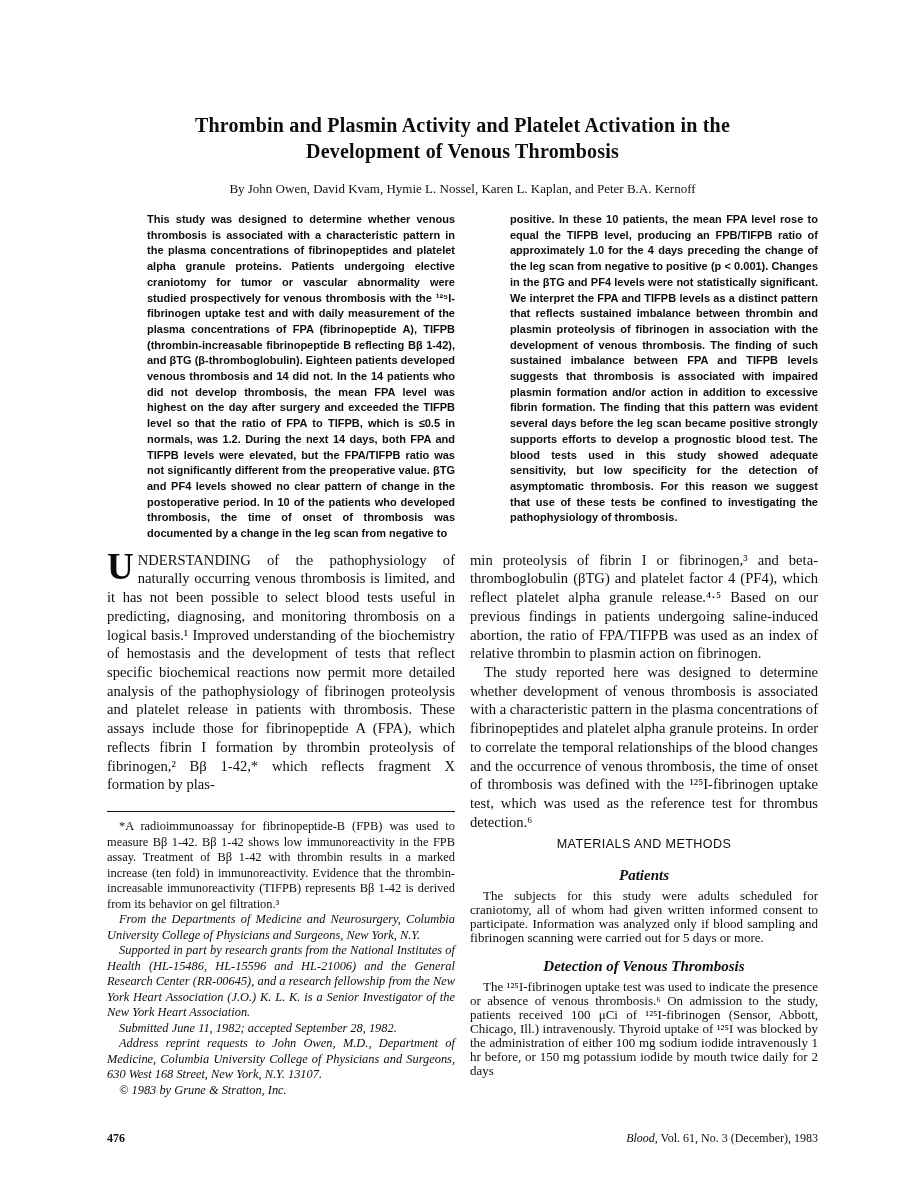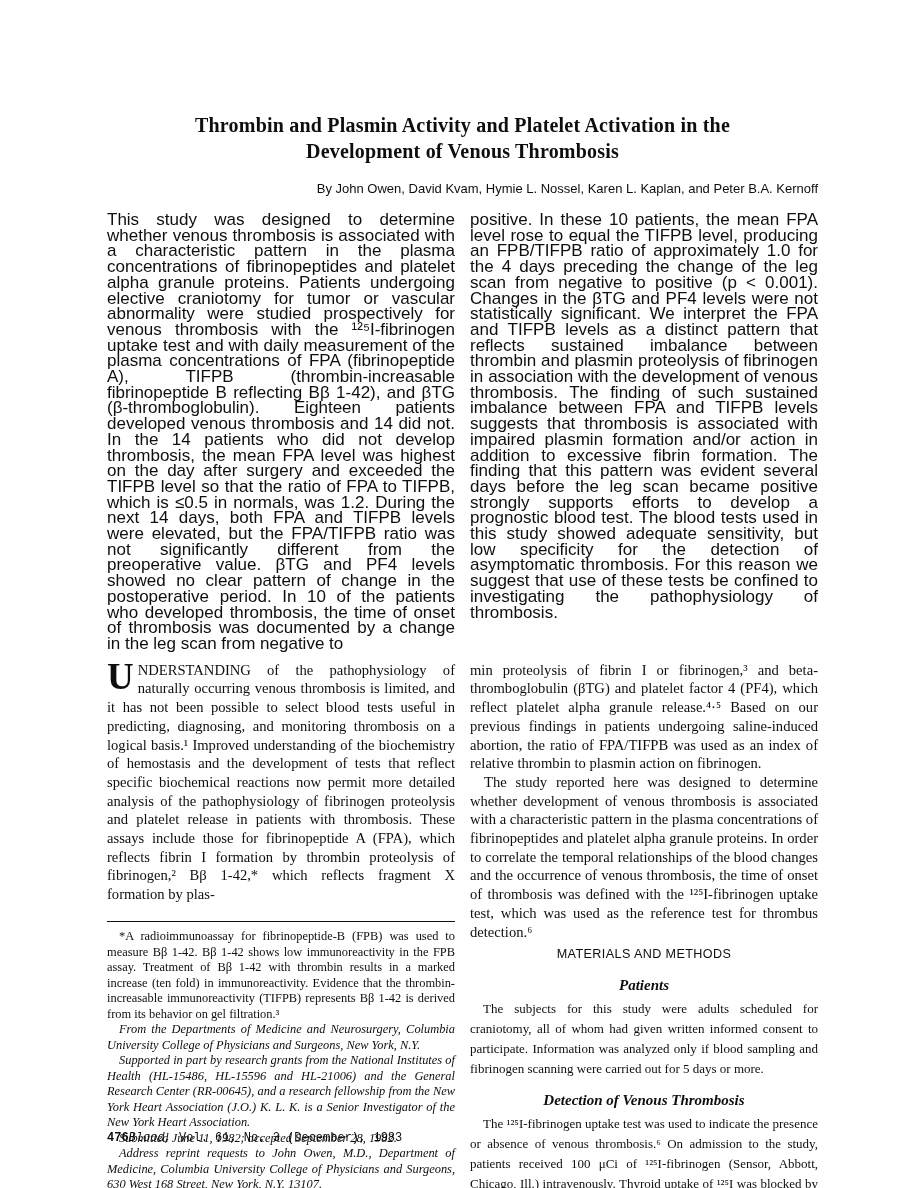--- a/index.html
+++ b/index.html
@@ -21,37 +21,38 @@
     margin: 0 auto;
     text-align: center;
     font-family: "Liberation Serif", "DejaVu Serif", serif;
     font-weight: bold;
     font-size: 20px;
     line-height: 26px;
     letter-spacing: 0.2px;
   }
   .byline {
     margin-top: 17px;
-    text-align: right;
-    font-family: Liberation Sans, sans-serif;
+    text-align: center;
+    font-family: Liberation Serif, serif;
     font-size: 13px;
     line-height: 15px;
   }
   .abstract {
     margin-top: 16px;
     display: flex;
     gap: 15px;
   }
   .abstract .col {
     width: 348px;
     font-family: "Liberation Sans", "DejaVu Sans", sans-serif;
-    font-weight: normal;
-    font-size: 17px;
+    font-weight: bold;
+    font-size: 11px;
     line-height: 15.7px;
     text-align: justify;
+    margin-left: 40px;
   }
   .bodycols {
     margin-top: 9px;
     display: flex;
     gap: 15px;
   }
   .bodycols .col {
     width: 348px;
     font-size: 14.6px;
     line-height: 18.7px;
@@ -92,29 +93,30 @@
     font-style: italic;
     font-weight: bold;
     font-size: 15px;
     line-height: 18px;
     text-align: center;
     text-indent: 0;
   }
   .methods-text {
     margin-top: 5px;
     font-size: 13px;
-    line-height: 20px;
+    line-height: 14px;
     text-align: justify;
   }
   .methods-text p { margin: 0; text-indent: 13px; }
   .footer {
     position: absolute;
     left: 107px; right: 100px; top: 1131px;
     display: flex;
-    font-family: Liberation Mono, monospace;
+    justify-content: space-between;
+    font-family: Liberation Serif, serif;
     font-size: 12px;
   }
   .footer .pagenum { font-weight: bold; }
   .footer .journal-name { font-style: italic; }
 </style>
 </head>
 <body>
 
 <div class="page">
 

